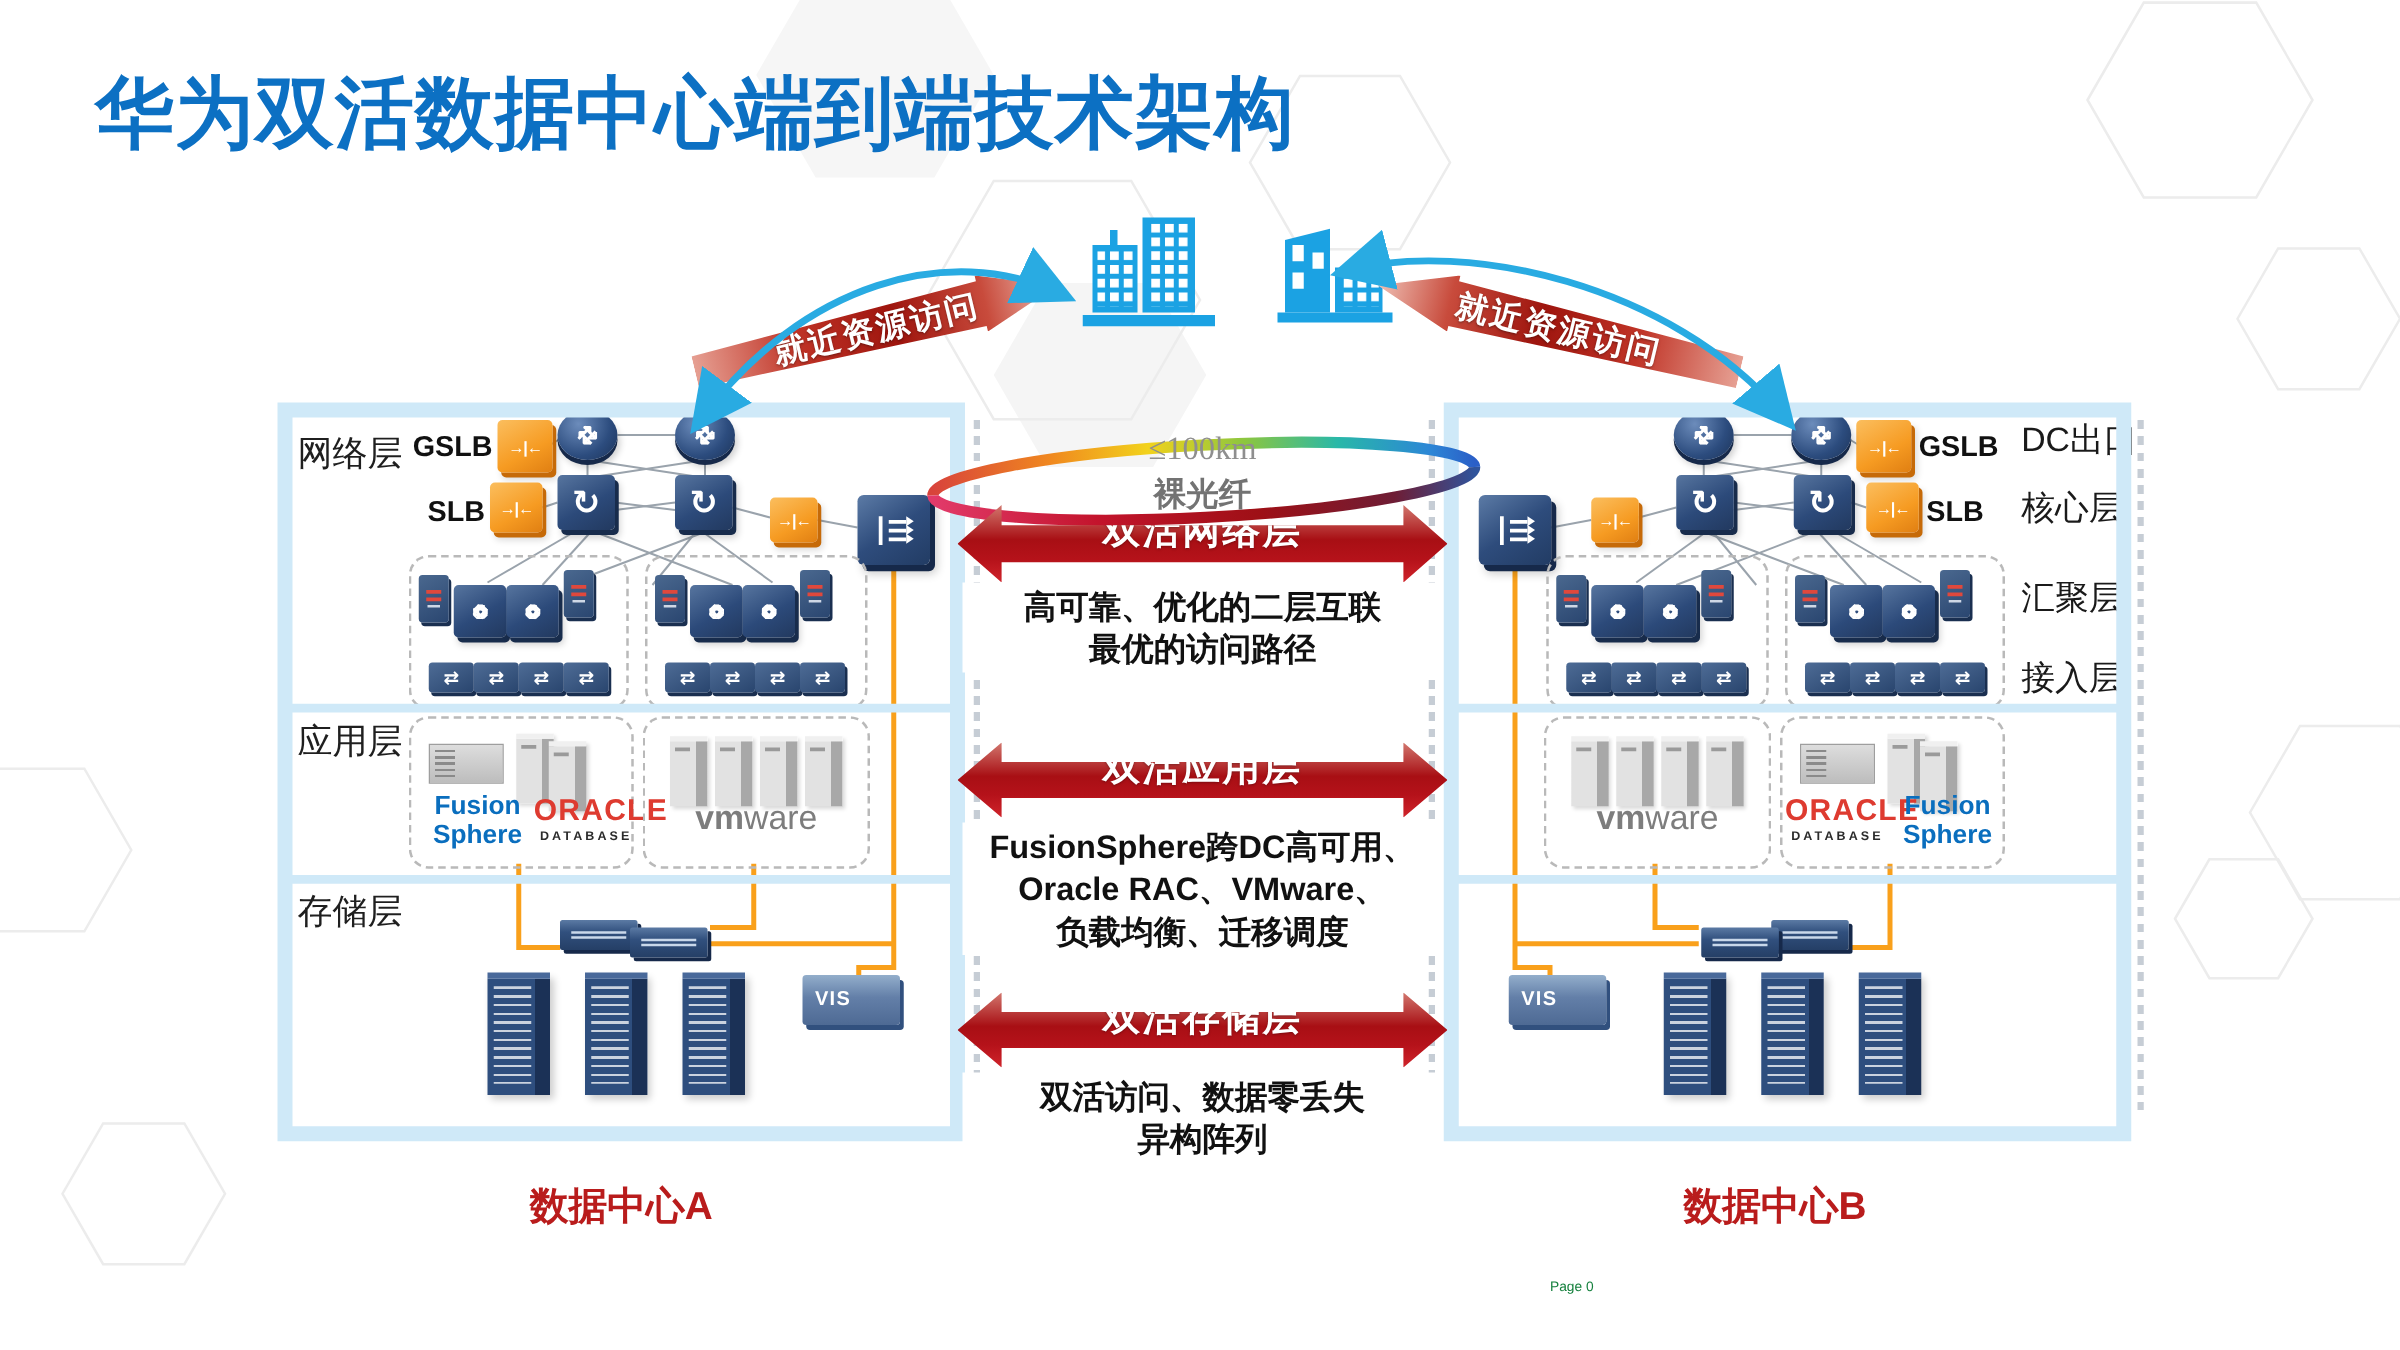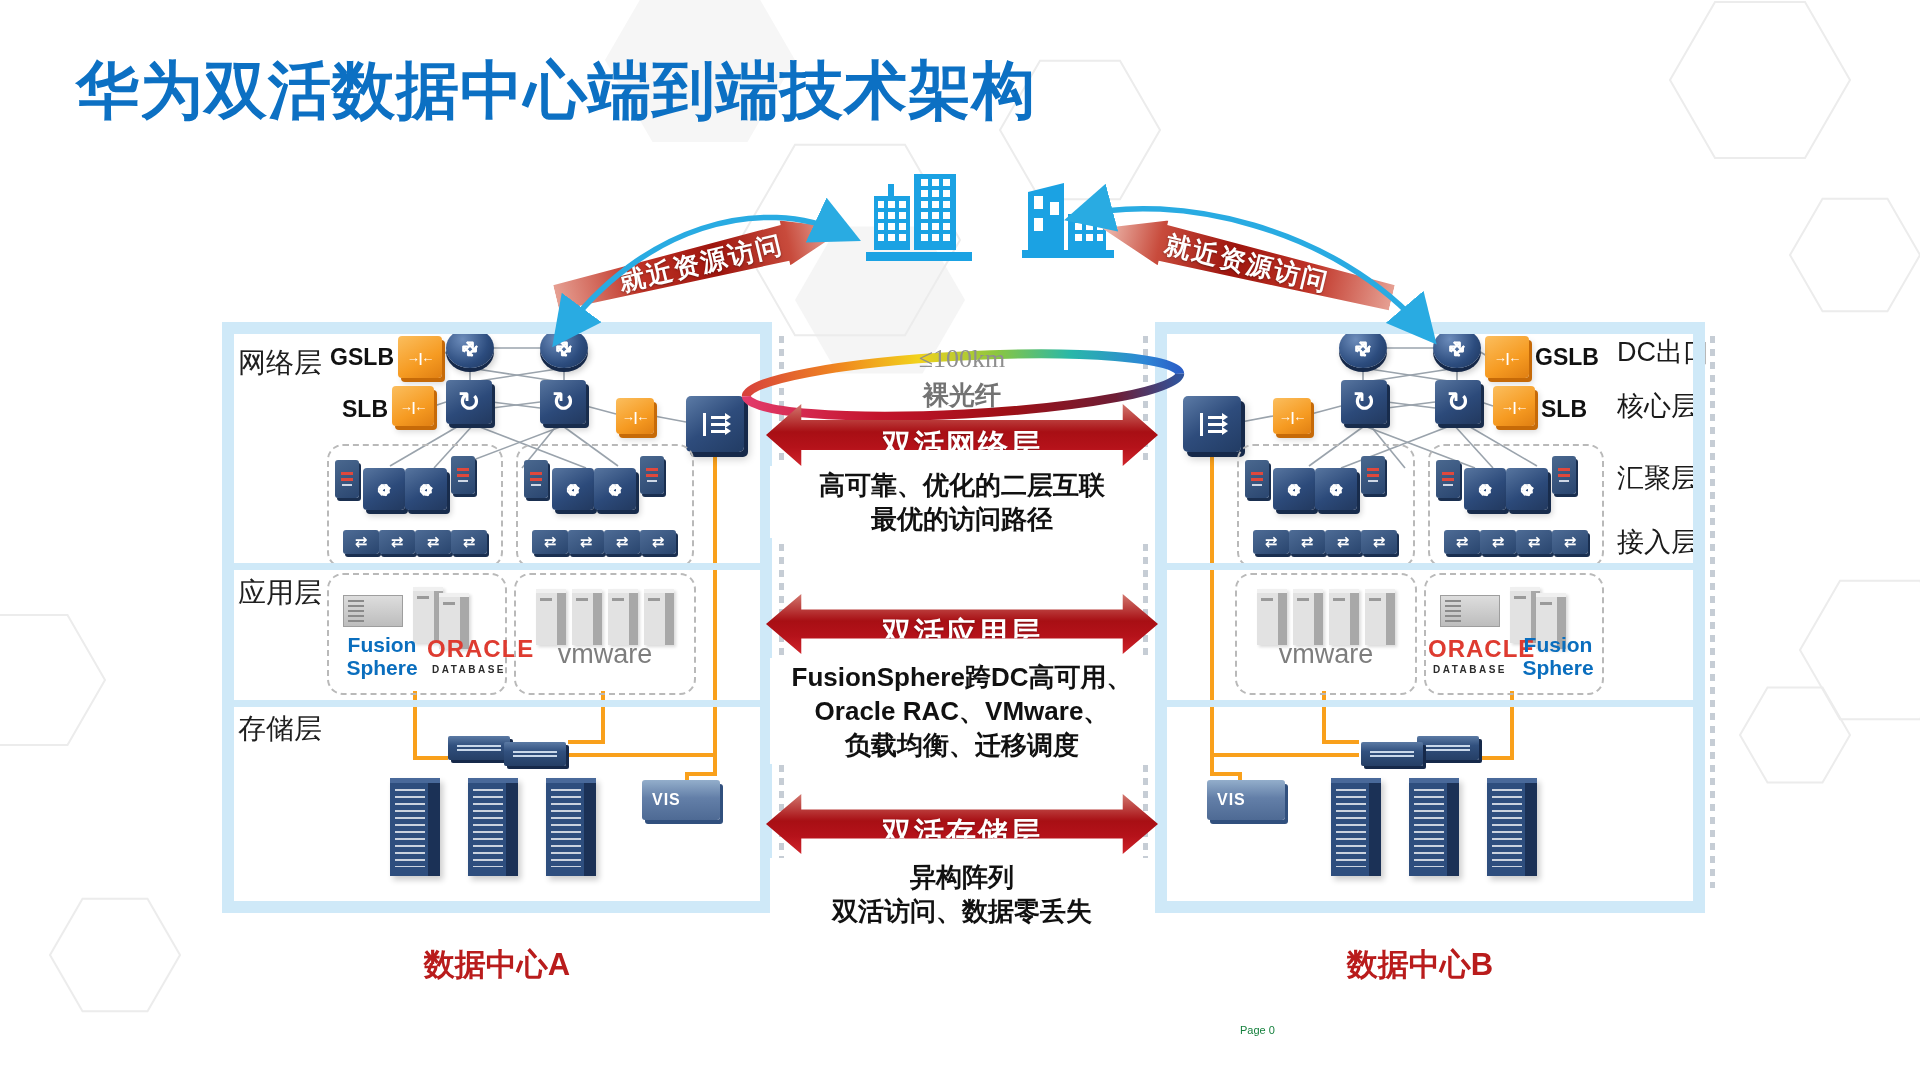--- a/index.html
+++ b/index.html
@@ -85,28 +85,28 @@
       border-top:4px solid #F0F0F0;box-shadow:2px 2px 3px rgba(0,0,0,.15)}
   .tw::before{content:"";position:absolute;left:4px;top:5px;width:12px;height:3px;background:#9A9A9A}
   .flat{width:58px;height:30px;background:linear-gradient(180deg,#DDDDDD,#BDBDBD);border:1px solid #9E9E9E}
   .flat::before{content:"";position:absolute;left:4px;top:4px;bottom:4px;width:16px;
       background:repeating-linear-gradient(180deg,#8A8A8A 0 2px,rgba(0,0,0,0) 2px 5px)}
   .logo-fusion{position:absolute;font-weight:800;color:#0A6EBE;font-size:21px;line-height:23px;text-align:center;z-index:2}
   .logo-oracle{position:absolute;text-align:center;z-index:2;white-space:nowrap}
   .otxt{color:#DE3B30;font-weight:800;font-size:24px;letter-spacing:1px;line-height:24px}
   .osub{color:#2B2B2B;font-size:10px;letter-spacing:2.5px;font-weight:bold;margin-top:3px}
   .logo-vm{position:absolute;color:#7D7D7D;font-size:27px;z-index:2;text-align:center;white-space:nowrap}
-  .logo-vm b{font-weight:400}
+  .logo-vm b{font-weight:700}
   
   .overlay{position:absolute;left:0;top:0;z-index:4;pointer-events:none}
   .linktext{position:absolute;z-index:4;text-align:center;white-space:nowrap}
   .lt1{left:862px;top:344px;width:200px;font-family:"Liberation Serif","DejaVu Serif",serif;
        font-size:26px;color:#8F8F8F}
   .lt2{left:862px;top:378px;width:200px;font-size:26px;font-weight:bold;color:#737373}
-  .carrow{position:absolute;left:766px;width:392px;display:flex;align-items:flex-end;justify-content:center;
+  .carrow{position:absolute;left:766px;width:392px;display:flex;align-items:flex-start;justify-content:center;
       z-index:5;clip-path:polygon(0 50%,9% 0,9% 26%,91% 26%,91% 0,100% 50%,91% 100%,91% 74%,9% 74%,9% 100%);
       background:linear-gradient(180deg,#D2776E 0%,#A80F14 45%,#B5121A 70%,#D0242B 100%)}
   .carrow span{color:#fff;font-size:30px;font-weight:bold;letter-spacing:2px;text-shadow:0 1px 2px rgba(0,0,0,.3)}
   .ca1{top:404px;height:62px} .ca2{top:594px;height:60px} .ca3{top:794px;height:60px}
   .cdesc{position:absolute;left:770px;width:384px;z-index:5;background:#fff;text-align:center;
          font-size:26px;font-weight:bold;color:#111;line-height:34px;padding:2px 0}
   .cdesc div{white-space:nowrap}
   .cd1{top:466px} .cd2{top:658px} .cd3{top:858px}
   
   .dcname{position:absolute;top:944px;width:200px;text-align:center;font-size:31px;font-weight:bold;color:#b91c1c;z-index:3}
@@ -577,20 +577,20 @@
     </div>
   <div class="cdesc cd2">
     <div>FusionSphere跨DC高可用、</div>
     <div>Oracle RAC、VMware、</div>
     <div>负载均衡、迁移调度</div>
   </div>
   <div class="carrow ca3">
     <span>双活存储层</span>
     </div>
   <div class="cdesc cd3">
+    <div>双活访问、数据零丢失</div>
     <div>异构阵列</div>
-    <div>双活访问、数据零丢失</div>
   </div>
 
   <div class="dcname dcname-a">数据中心A</div>
   <div class="dcname dcname-b">数据中心B</div>
   <div class="pagenum">Page 0</div>
 </div>
 
 </body></html>

